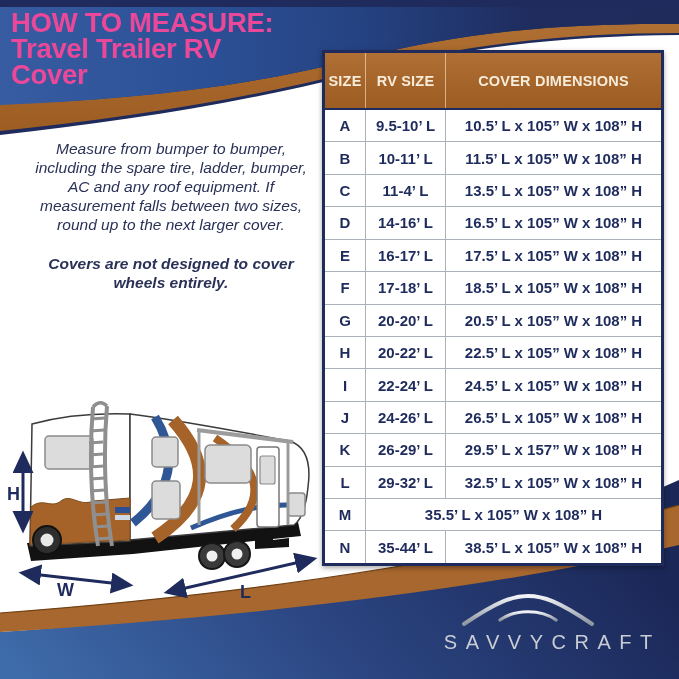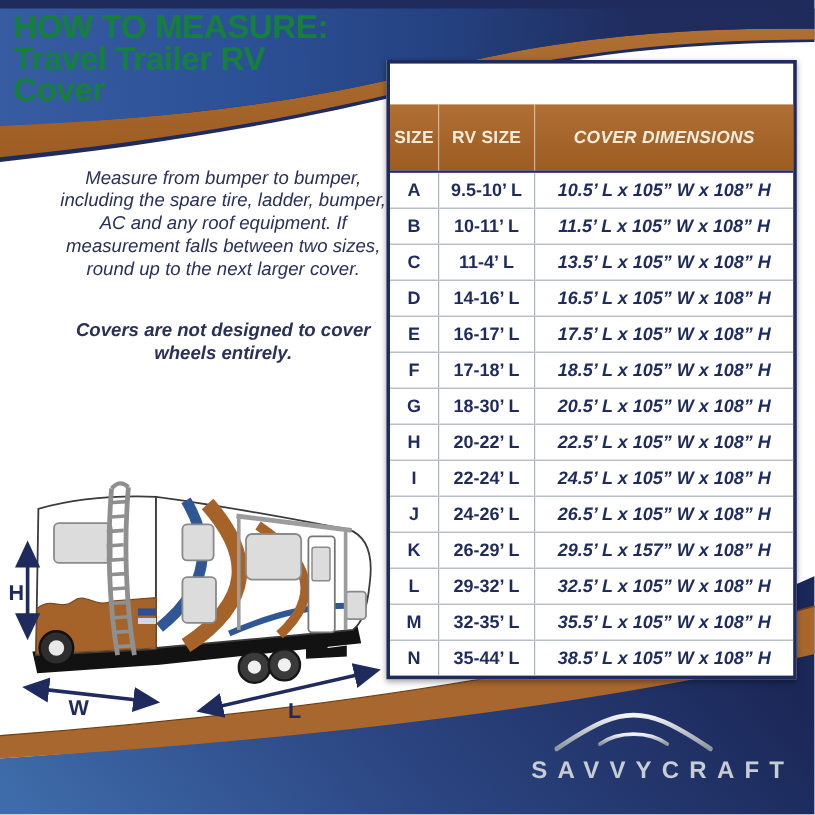--- a/index.html
+++ b/index.html
@@ -5,59 +5,59 @@
   html,body{margin:0;padding:0;}
   body{font-family:"Liberation Sans",sans-serif;}
   #canvas{position:relative;width:679px;height:679px;background:#ffffff;overflow:hidden;}
 
   
   .band{position:absolute;left:0;z-index:1;display:block;}
   #top-band{top:0;}
   #bottom-band{top:479px;}
 
   
-  .title{position:absolute;left:11px;top:10px;z-index:4;color:#15803d;
+  .title{position:absolute;left:11px;top:10px;z-index:4;color:#ec4899;
          font-weight:bold;font-size:27.5px;line-height:26px;letter-spacing:-0.3px;}
 
   
-  .instructions{position:absolute;left:50px;top:139px;width:272px;z-index:4;
+  .instructions{position:absolute;left:35px;top:139px;width:272px;z-index:4;
                 text-align:center;color:#2a3157;font-style:italic;
                 font-size:15.5px;line-height:19px;}
-  .instructions .note{margin-top:32px;font-weight:bold;}
+  .instructions .note{margin-top:20px;font-weight:bold;}
 
   
   .size-table{position:absolute;left:322px;top:50px;width:342px;height:516px;z-index:5;
               background:#ffffff;border:3px solid #1e2b5c;box-sizing:border-box;
               display:flex;flex-direction:column;box-shadow:0 2px 5px rgba(0,0,0,0.35);}
   .thead{display:flex;height:55px;flex:0 0 55px;
          background:linear-gradient(#b06f34,#9c5c22);
-         border-bottom:2px solid #1e2b5c;margin-top:34px;}
+         border-bottom:2px solid #1e2b5c;}
   .thead .cell{color:#f6ecd9;font-weight:bold;font-size:14.5px;letter-spacing:0.2px;}
   .thead .cell + .cell{border-left:1px solid rgba(255,246,228,0.55);text-align:center;}
   .trow{display:flex;flex:1;}
   .trow + .trow{border-top:1px solid #aab0bc;}
   .trow .cell{color:#1e2b5c;font-weight:bold;font-size:15px;}
   .trow .cell + .cell{border-left:1px solid #aab0bc;}
   .cell{display:flex;align-items:center;justify-content:center;box-sizing:border-box;}
   .c-size{width:40px;flex:0 0 40px;}
   .c-rv{width:80px;flex:0 0 80px;}
-  .c-dim{flex:1;font-style:italic;}
+  .c-dim{flex:1;}
 
   
   #trailer{position:absolute;left:5px;top:393px;z-index:3;}
   .dim-label{position:absolute;z-index:4;color:#1e2b5c;font-weight:bold;font-size:18px;}
   #h-label{left:7px;top:484px;}
   #w-label{left:57px;top:580px;}
   #l-label{left:240px;top:582px;}
 
   
   #brand-arc{position:absolute;left:458px;top:593px;z-index:3;}
   .brand-name{position:absolute;left:420px;top:631px;width:256px;z-index:3;
               text-align:center;color:#c8ccd4;font-size:20px;letter-spacing:8.5px;
-              text-indent:8.5px;font-weight:bold;}
+              text-indent:8.5px;font-weight:normal;}
 </style>
 </head>
 <body>
 
 <div id="canvas">
 
   <svg id="top-band" class="band" width="679" height="140" viewBox="0 0 679 140" aria-hidden="true">
     <defs>
       <linearGradient id="gradTop" gradientUnits="userSpaceOnUse" x1="0" y1="40" x2="679" y2="20">
         <stop offset="0" stop-color="#375ca1"></stop>
@@ -131,21 +131,21 @@
         <div class="cell c-rv">16-17’ L</div>
         <div class="cell c-dim">17.5’ L x 105” W x 108” H</div>
       </div>
     <div class="trow">
         <div class="cell c-size">F</div>
         <div class="cell c-rv">17-18’ L</div>
         <div class="cell c-dim">18.5’ L x 105” W x 108” H</div>
       </div>
     <div class="trow">
         <div class="cell c-size">G</div>
-        <div class="cell c-rv">18-30’ L</div>
+        <div class="cell c-rv">20-20’ L</div>
         <div class="cell c-dim">20.5’ L x 105” W x 108” H</div>
       </div>
     <div class="trow">
         <div class="cell c-size">H</div>
         <div class="cell c-rv">20-22’ L</div>
         <div class="cell c-dim">22.5’ L x 105” W x 108” H</div>
       </div>
     <div class="trow">
         <div class="cell c-size">I</div>
         <div class="cell c-rv">22-24’ L</div>
@@ -161,21 +161,20 @@
         <div class="cell c-rv">26-29’ L</div>
         <div class="cell c-dim">29.5’ L x 157” W x 108” H</div>
       </div>
     <div class="trow">
         <div class="cell c-size">L</div>
         <div class="cell c-rv">29-32’ L</div>
         <div class="cell c-dim">32.5’ L x 105” W x 108” H</div>
       </div>
     <div class="trow">
         <div class="cell c-size">M</div>
-        <div class="cell c-rv">32-35’ L</div>
         <div class="cell c-dim">35.5’ L x 105” W x 108” H</div>
       </div>
     <div class="trow">
         <div class="cell c-size">N</div>
         <div class="cell c-rv">35-44’ L</div>
         <div class="cell c-dim">38.5’ L x 105” W x 108” H</div>
       </div>
   </div>
 
   <svg id="trailer" width="325" height="220" viewBox="0 0 325 220" aria-hidden="true">

